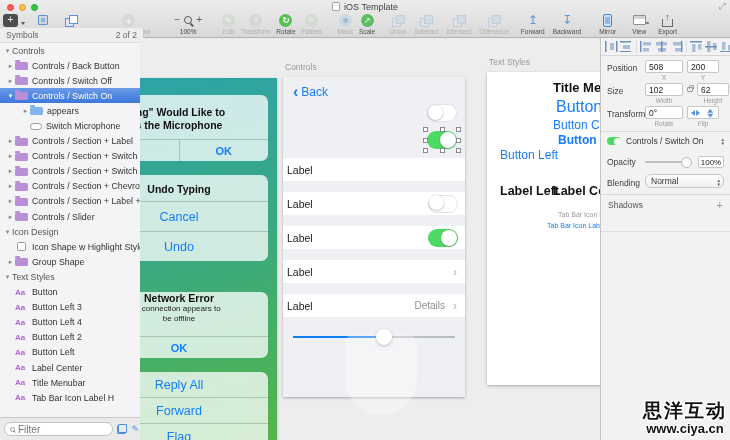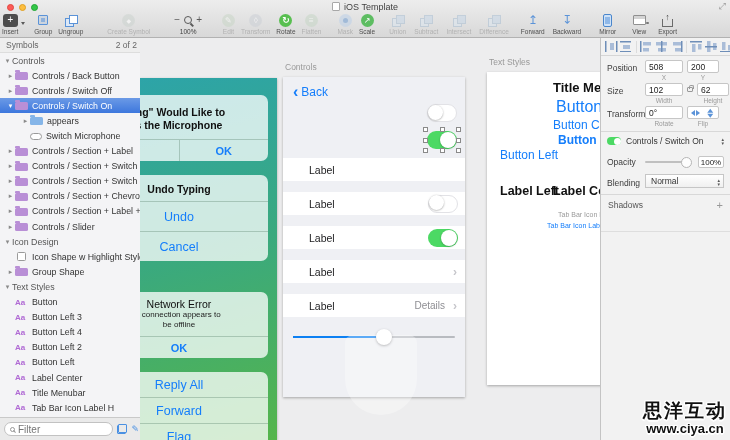--- a/index.html
+++ b/index.html
@@ -53,21 +53,21 @@
 .ic-export .gl{width:11px;height:13px}
 .ic-export .gl::before{content:"";position:absolute;left:0;right:0;bottom:0;height:7px;border:1px solid #6a6a6a;border-top:none}
 .ic-export .gl::after{content:"↑";position:absolute;top:-2px;left:50%;transform:translateX(-50%);font-size:9px;color:#4a4a4a}
 .tb-zoom{margin-left:24px}
 .tb-zoom-row{display:flex;align-items:center;height:14px;gap:4px}
 .zx{font-size:10px;color:#5a5a5a;line-height:1}
 .loupe{width:8px;height:8px;border:1.5px solid #5a5a5a;border-radius:50%;position:relative}
 .loupe::after{content:"";position:absolute;width:4px;height:1.5px;background:#5a5a5a;bottom:-2px;right:-3px;transform:rotate(45deg)}
 .tb-zoom .tb-label{color:#3f3f3f}
 
-.sidebar{position:absolute;top:38px;left:0;bottom:0;width:144px;background:#f4f4f6;border-right:1px solid #c9c9c9}
+.sidebar{position:absolute;top:28px;left:0;bottom:0;width:144px;background:#f4f4f6;border-right:1px solid #c9c9c9}
 .sb-head{height:15px;display:flex;justify-content:space-between;align-items:center;padding:0 6px;font-size:8.5px;color:#666;border-bottom:1px solid #ddd;background:#eee}
 .sb-list{position:absolute;top:15px;left:0;right:0;bottom:23px;overflow:hidden}
 .sb-item{height:15.1px;display:flex;align-items:center;font-size:8.8px;color:#333;padding-left:3px;white-space:nowrap}
 .sb-item .tri{width:9px;flex:none;font-size:7px;color:#8a8a8a;text-align:center;visibility:hidden}
 .t-section .tri,.t-folder .tri,.t-folder-blue .tri{visibility:visible}
 .tri::before{content:"▸"}
 .open .tri::before{content:"▾"}
 .sb-ic{flex:none;margin-right:4px;display:none;position:relative}
 .t-folder .sb-ic,.t-folder-blue .sb-ic{display:block;width:13px;height:8px;border-radius:1.5px;margin-top:1px}
 .t-folder .sb-ic{background:#b98fd6}.t-folder .sb-ic::before{content:"";position:absolute;top:-2px;left:0;width:5px;height:2px;background:#b98fd6;border-radius:1px 1px 0 0}
@@ -101,40 +101,40 @@
 .a3{top:214px;height:66px}
 .ios-sheet{top:294px;height:120px;border-radius:7px}
 .al-t1{text-align:center;font-size:10.5px;font-weight:bold;color:#101010;line-height:13px}
 .a1 .al-t1:first-child{margin-top:11px}
 .al-body{text-align:center;font-size:8px;color:#222;line-height:10px}
 .al-btnrow{position:absolute;left:0;right:0;bottom:0;height:22px;border-top:1px solid rgba(90,130,105,.35);display:flex}
 .al-cell{flex:1;display:flex;align-items:center;justify-content:center;font-size:11px;font-weight:700;color:#157efb}
 .al-cell.left{border-right:1px solid rgba(90,130,105,.35)}
 .a2-title{text-align:center;font-size:10.5px;font-weight:bold;color:#101010;padding-top:8px;height:26px}
 .a2-row{height:30px;border-top:1px solid rgba(90,130,105,.35);display:flex;align-items:center;justify-content:center;font-size:12.5px;color:#157efb}
-.a3-title{text-align:center;font-size:10.5px;font-weight:normal;color:#101010;padding-top:6px}
+.a3-title{text-align:center;font-size:10.5px;font-weight:bold;color:#101010;padding-top:0}
 .sheet-row{height:26px;border-bottom:1px solid rgba(90,130,105,.35);display:flex;align-items:center;justify-content:center;font-size:12.5px;color:#157efb}
 
 .ab-controls{left:143px;top:39px;width:182px;height:320px;background:#eff0f4}
 .back-btn{position:absolute;left:10px;top:8px;color:#157efb;font-size:12px;display:flex;align-items:center;gap:3px}
 .back-btn .chev{font-size:16px;line-height:12px;font-weight:bold}
 .sw{position:absolute;width:30px;height:18px;border-radius:9px}
 .sw-off{background:#fff;border:1.5px solid #e2e2e6}
 .sw-off::after{content:"";position:absolute;left:-.5px;top:-.5px;width:15px;height:15px;background:#fff;border-radius:50%;box-shadow:0 .5px 2px rgba(0,0,0,.35)}
 .sw-on{background:#4cd964}
 .sw-on::after{content:"";position:absolute;right:1px;top:1px;width:16px;height:16px;background:#fff;border-radius:50%;box-shadow:0 .5px 2px rgba(0,0,0,.3)}
 .pos-off{left:144px;top:27px}
 .pos-on{left:144px;top:54px}
 .h{position:absolute;width:5px;height:5px;background:#fff;border:1px solid #8a8a8a;z-index:3}
 .h1{left:-4px;top:-4px}.h2{left:13px;top:-4px}.h3{right:-4px;top:-4px}
 .h4{left:-4px;top:7px}.h5{right:-4px;top:7px}
 .h6{left:-4px;bottom:-4px}.h7{left:13px;bottom:-4px}.h8{right:-4px;bottom:-4px}
 .c-row{position:absolute;left:0;right:0;height:23px;background:#fff;display:flex;align-items:center}
 .r1{top:81px}.r2{top:115px}.r3{top:149px}.r4{top:183px}.r5{top:217px}
-.c-label{font-size:10.5px;color:#1c1c1e;margin-left:26px}
+.c-label{font-size:10.5px;color:#1c1c1e;margin-left:4px}
 .sw-row{right:7px;top:2.5px}
 .chev-r{position:absolute;right:8px;font-size:12px;color:#c6c6cb;font-weight:bold}
 .detail{position:absolute;right:20px;font-size:10px;color:#8e8e93}
 .slider{position:absolute;left:10px;right:10px;top:252px;height:16px}
 .sl-track{position:absolute;left:0;right:0;top:7px;height:2px;background:#b8bbc0;border-radius:1px}
 .sl-fill{position:absolute;left:0;width:56%;top:7px;height:2px;background:#0d80f2}
 .sl-thumb{position:absolute;left:calc(56% - 8px);top:0;width:16px;height:16px;border-radius:50%;background:#fff;box-shadow:0 1px 2.5px rgba(0,0,0,.35)}
 
 .ab-ts{left:347px;top:34px;width:180px;height:313px;background:#fff}
 .ab-ts span{position:absolute;white-space:nowrap}
@@ -180,21 +180,21 @@
 .msw{width:14px;height:8px;border-radius:4px;background:#4cd964;position:relative;margin-right:5px;flex:none}
 .msw::after{content:"";position:absolute;right:.5px;top:.5px;width:7px;height:7px;background:#fff;border-radius:50%}
 .sym-label{flex:1;font-size:8.5px;color:#333;white-space:nowrap;overflow:hidden}
 .step{display:flex;flex-direction:column;font-size:5px;line-height:4px;color:#555;flex:none}
 .op-row{display:flex;align-items:center;padding:6px 6px 2px}
 .op-row .f-label{padding-top:0}
 .op-track{flex:1;height:2px;background:#c0c0c0;border-radius:1px;position:relative;margin-right:8px}
 .op-track::after{content:"";position:absolute;right:-2px;top:-4px;width:9px;height:9px;border-radius:50%;background:#fdfdfd;border:1px solid #b5b5b5}
 .op-val{width:26px;height:12px;border:1px solid #c6c6c6;border-radius:2px;font-size:8px;text-align:center;background:#fff;font-family:inherit;color:#222;outline:none;padding:0;flex:none}
 .bl-row{display:flex;align-items:center;padding:4px 6px 6px}
-.select{flex:1;height:14px;border:1px solid #c6c6c6;border-radius:0;background:linear-gradient(#fff,#f0f0f0);display:flex;align-items:center;font-size:8.5px;color:#333;padding-left:5px;position:relative}
+.select{flex:1;height:14px;border:1px solid #c6c6c6;border-radius:6px;background:linear-gradient(#fff,#f0f0f0);display:flex;align-items:center;font-size:8.5px;color:#333;padding-left:5px;position:relative}
 .select .step{position:absolute;right:3px;top:3px}
 .shadow-row{border-top:1px solid #d8d8d8;display:flex;justify-content:space-between;align-items:center;padding:5px 7px;font-size:8.5px;color:#555}
 .plus{color:#999;font-size:11px;line-height:8px}
 .insp-gap{margin-top:16px;border-top:1px solid #dedede}
 
 .wm{position:absolute;right:3px;bottom:4px;text-align:center;color:#111;
  text-shadow:-1.5px 0 #fff,1.5px 0 #fff,0 -1.5px #fff,0 1.5px #fff,-1px -1px #fff,1px 1px #fff,-1px 1px #fff,1px -1px #fff}
 .wm-l1{font-size:19px;font-weight:900;letter-spacing:2px;line-height:21px}
 .wm-l2{font-size:13px;font-weight:800;line-height:15px}
 </style>
@@ -484,22 +484,22 @@
       <div class="ios-alert a1">
         <div class="al-t1">ing" Would Like to</div>
         <div class="al-t1">s the Microphone</div>
         <div class="al-btnrow">
           <span class="al-cell left"></span>
           <span class="al-cell">OK</span>
         </div>
       </div>
       <div class="ios-alert a2">
         <div class="a2-title">Undo Typing</div>
+        <div class="a2-row">Cancel</div>
         <div class="a2-row">Undo</div>
-        <div class="a2-row">Cancel</div>
       </div>
       <div class="ios-alert a3">
         <div class="a3-title">Network Error</div>
         <div class="al-body">t connection appears to</div>
         <div class="al-body">be offline</div>
         <div class="al-btnrow">
             <span class="al-cell">OK</span>
           </div>
       </div>
       <div class="ios-sheet">

